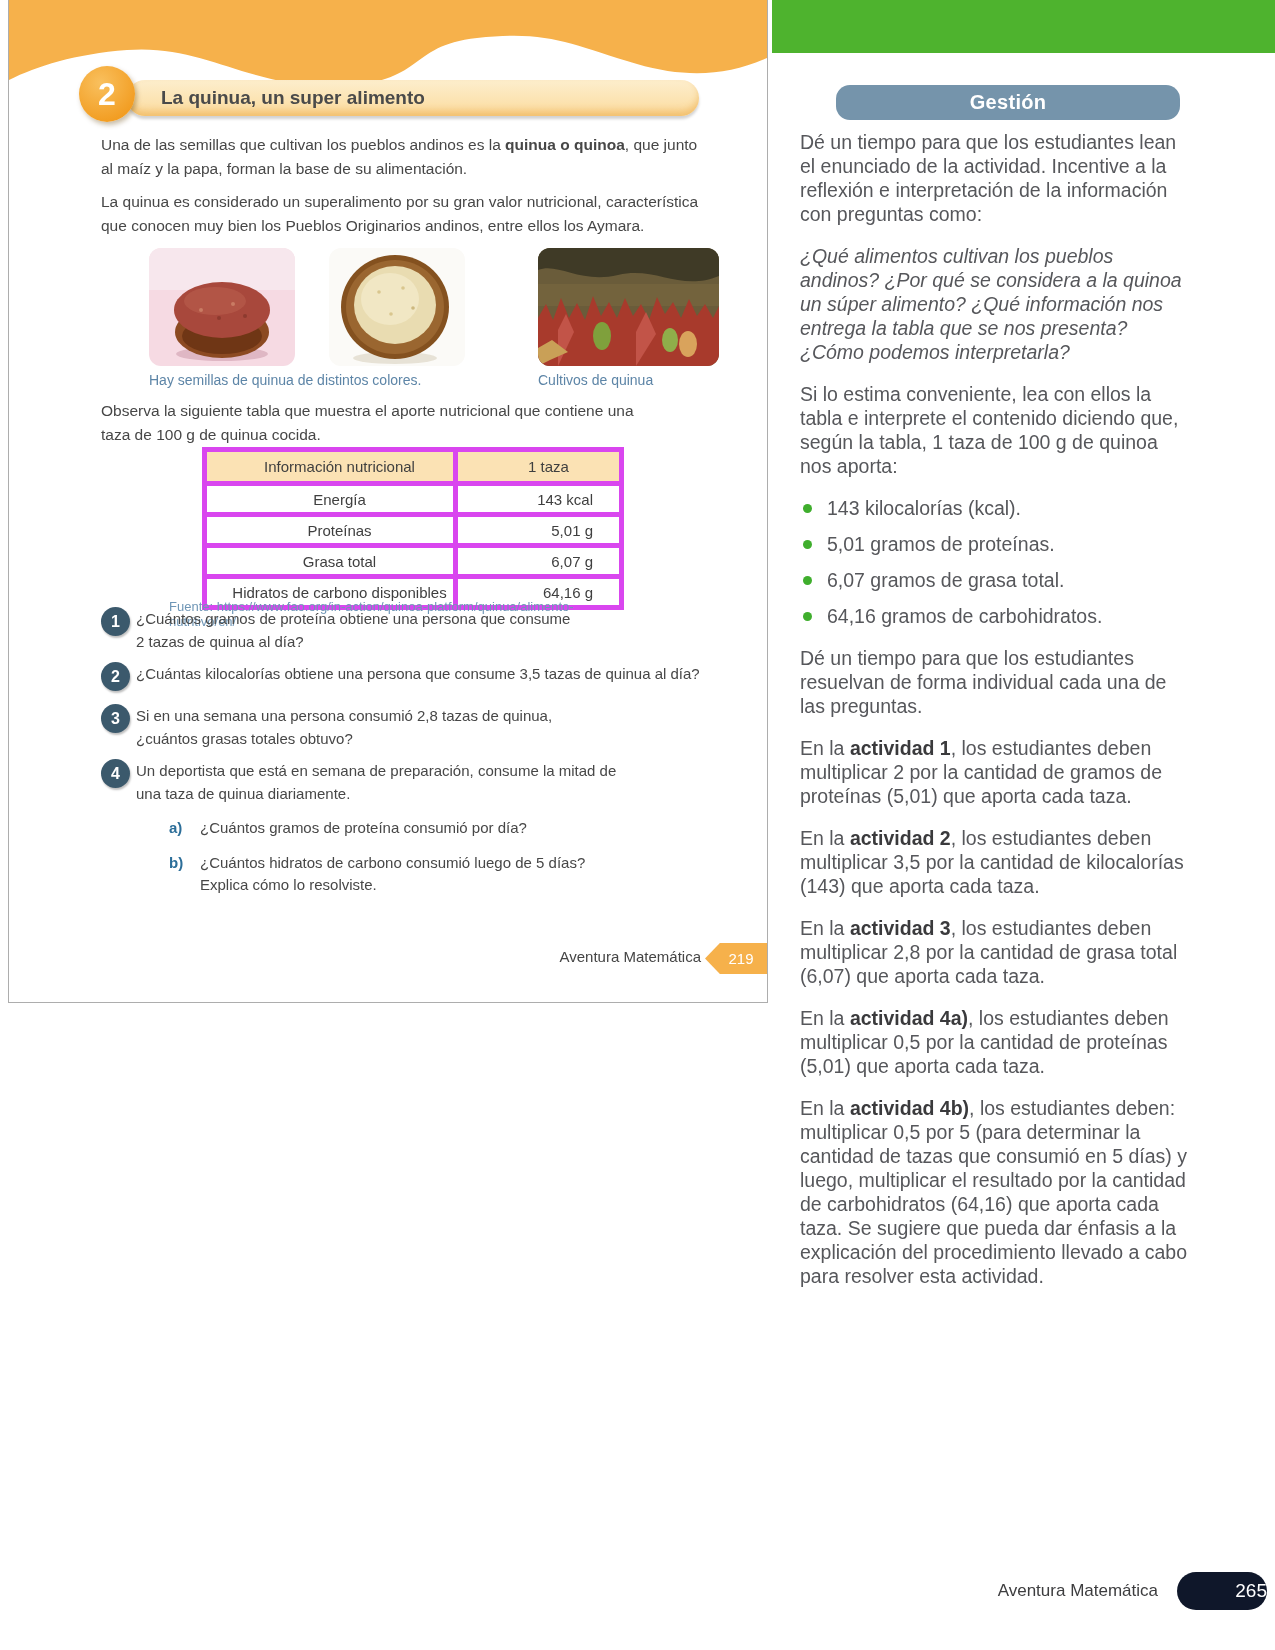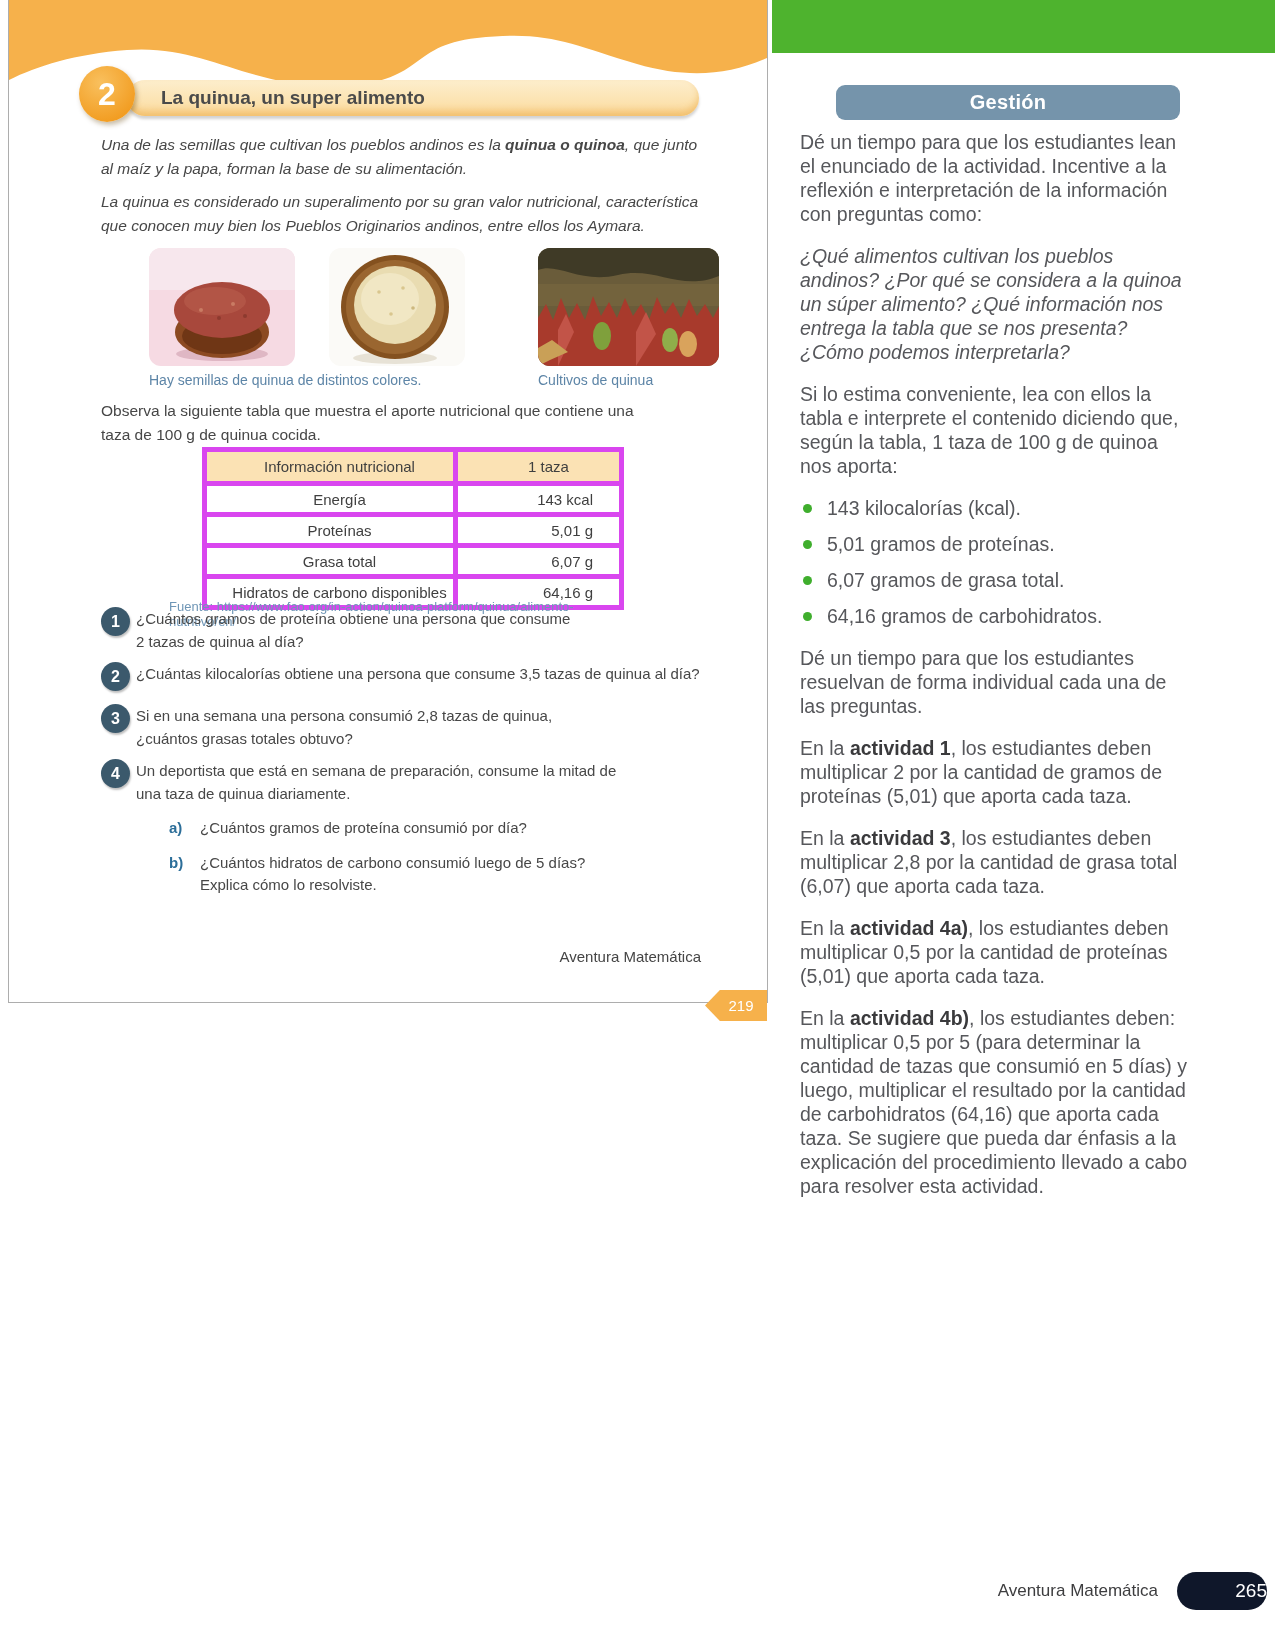--- a/index.html
+++ b/index.html
@@ -23,21 +23,21 @@
     color:#fff;font-size:32px;font-weight:bold;display:flex;align-items:center;justify-content:center;z-index:3;
   }
   .title-pill{
     position:absolute;left:118px;top:80px;width:572px;height:36px;border-radius:18px;
     background:linear-gradient(#fdeecd,#fbdb9e);
     box-shadow:0 3px 3px rgba(0,0,0,.18), inset 0 -5px 7px rgba(233,160,51,.45);
     display:flex;align-items:center;padding-left:34px;box-sizing:border-box;
     font-weight:bold;font-size:19px;color:#4a4a4a;z-index:2;
   }
   .student-intro{position:absolute;left:92px;top:133px;width:600px;font-size:15.5px;line-height:24px;color:#474747;}
-  .s-para{margin-bottom:9px;font-style:italic;}
+  .s-para{margin-bottom:9px;}
 
   .photo{position:absolute;top:248px;height:118px;border-radius:12px;overflow:hidden;}
   .photo svg{display:block;}
   #photo1{left:140px;width:146px;}
   #photo2{left:320px;width:136px;}
   #photo3{left:529px;width:181px;}
   .caption{position:absolute;top:372px;font-size:14px;color:#5d85a7;text-align:left;}
   #caption1{left:140px;width:316px;}
   #caption2{left:529px;width:181px;}
 
@@ -65,27 +65,27 @@
   }
   .q-text{font-size:15px;line-height:22.5px;color:#474747;}
   .q-sub{display:flex;margin:12px 0 0 33px;font-size:15px;line-height:22.5px;color:#474747;}
   .q-sub-label{color:#2c6e99;font-weight:bold;width:31px;flex:none;}
 
   .brand-left{position:absolute;top:948px;left:0;width:692px;text-align:right;font-size:15px;color:#454545;}
   .badge-219{
     position:absolute;top:943px;right:0;width:62px;height:31px;background:#f6b14b;
     clip-path:polygon(0 50%,24% 0,100% 0,100% 100%,24% 100%);
     color:#fff;font-size:15px;display:flex;align-items:center;justify-content:center;
-    padding-left:10px;box-sizing:border-box;margin-top:47px;
+    padding-left:10px;box-sizing:border-box;
   }
 
   
   .green-bar{position:absolute;left:772px;top:0;width:503px;height:53px;background:#4eb32e;}
   .gestion{
-    position:absolute;left:836px;top:85px;width:344px;height:35px;border-radius:9px;
+    position:absolute;left:836px;top:85px;width:344px;height:35px;border-radius:14px;
     background:#7594ab;color:#fff;font-weight:bold;font-size:20px;letter-spacing:.3px;
     display:flex;align-items:center;justify-content:center;
   }
   .teacher{position:absolute;left:800px;top:130px;width:392px;font-size:19.5px;line-height:24px;color:#56575b;}
   .t-para{margin-bottom:18px;}
   .t-para .b{color:#3a3a3c;}
   .t-bullets{margin:0 0 18px 0;}
   .t-bullet{position:relative;padding-left:27px;margin-bottom:12px;}
   .dot{position:absolute;left:3px;top:8px;width:9px;height:9px;border-radius:50%;background:#3fae2d;display:block;}
 
@@ -236,20 +236,21 @@
     <div class="t-para i"><span>¿Qué alimentos cultivan los pueblos andinos? ¿Por qué se considera a la quinoa un súper alimento? ¿Qué información nos entrega la tabla que se nos presenta? ¿Cómo podemos interpretarla?</span></div>
     <div class="t-para"><span>Si lo estima conveniente, lea con ellos la tabla e interprete el contenido diciendo que, según la tabla, 1 taza de 100 g de quinoa nos aporta:</span></div>
     <div class="t-bullets">
       <div class="t-bullet"><span class="dot"></span><span>143 kilocalorías (kcal).</span></div>
       <div class="t-bullet"><span class="dot"></span><span>5,01 gramos de proteínas.</span></div>
       <div class="t-bullet"><span class="dot"></span><span>6,07 gramos de grasa total.</span></div>
       <div class="t-bullet"><span class="dot"></span><span>64,16 gramos de carbohidratos.</span></div>
     </div>
     <div class="t-para"><span>Dé un tiempo para que los estudiantes resuelvan de forma individual cada una de las preguntas.</span></div>
     <div class="t-para"><span>En la </span><span class="b">actividad 1</span><span>, los estudiantes deben multiplicar 2 por la cantidad de gramos de proteínas (5,01) que aporta cada taza.</span></div>
+    <div class="t-para"><span>En la </span><span class="b">actividad 2</span><span>,  los estudiantes deben multiplicar 3,5 por la cantidad de kilocalorías (143) que aporta cada taza.</span></div>
     <div class="t-para"><span>En la </span><span class="b">actividad 3</span><span>,  los estudiantes deben multiplicar 2,8 por la cantidad de grasa total (6,07) que aporta cada taza.</span></div>
     <div class="t-para"><span>En la </span><span class="b">actividad 4a)</span><span>, los estudiantes deben multiplicar 0,5 por la cantidad de proteínas (5,01) que aporta cada taza.</span></div>
     <div class="t-para"><span>En la </span><span class="b">actividad 4b)</span><span>, los estudiantes deben: multiplicar 0,5 por 5 (para determinar la cantidad de tazas que consumió en 5 días) y luego, multiplicar el resultado por la cantidad de carbohidratos (64,16) que aporta cada taza. Se sugiere que pueda dar énfasis a la explicación del procedimiento llevado a cabo para resolver esta actividad.</span></div>
   </div>
 
 <div class="brand-right">Aventura Matemática</div>
 <div class="badge-265">
   <span>265</span>
 </div>
 

